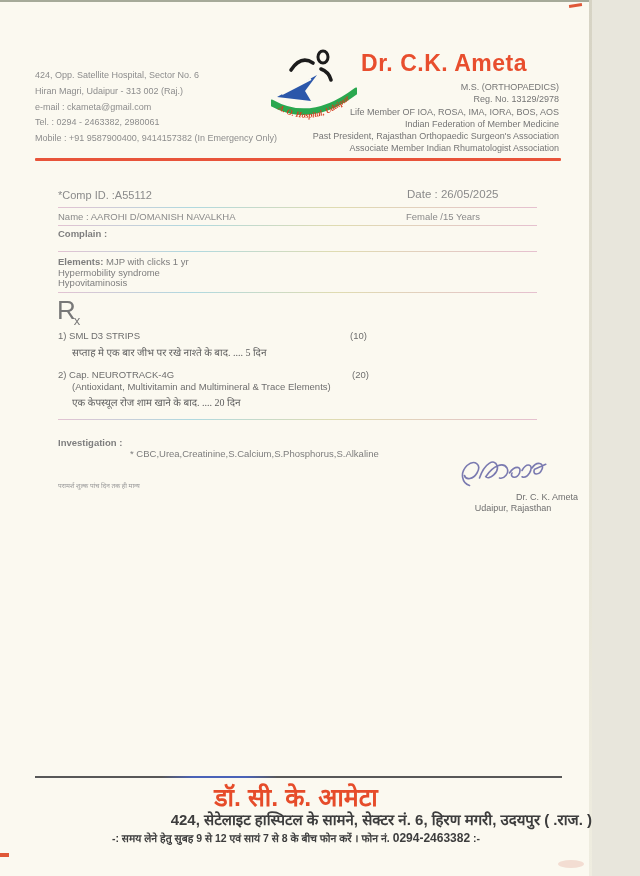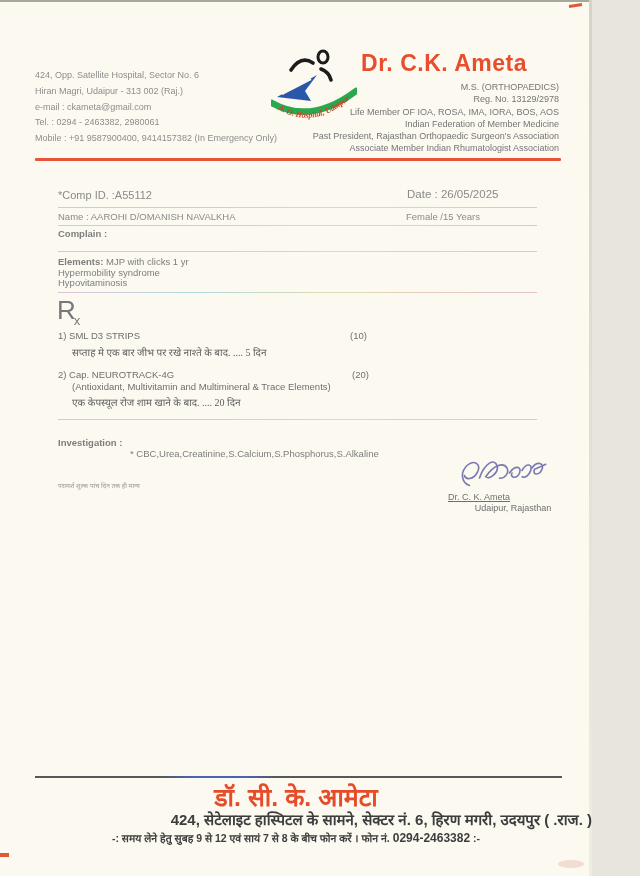--- a/index.html
+++ b/index.html
@@ -58,21 +58,21 @@
   .instr1{left:72px;top:345px;font-size:10px;}
   .instr2{left:72px;top:395px;font-size:10px;}
 
   .inv-lbl{left:58px;top:437px;}
   .inv1{left:130px;top:448px;}
   .inv2{left:58px;top:460px;}
   .note{left:58px;top:481px;font-size:6.5px;color:#9a9a9a;}
 
   
   .sig-svg{left:452px;top:452px;width:100px;height:42px;}
-  .sig-name{left:448px;top:492px;width:130px;text-align:left;font-size:9px;color:#6f6f6f;text-decoration:underline;}
+  .sig-name{left:448px;top:492px;width:130px;text-align:right;font-size:9px;color:#6f6f6f;}
   .sig-place{left:448px;top:503px;width:130px;text-align:center;font-size:9px;color:#6f6f6f;}
 
   
   .rule-footer{left:35px;top:776px;right:30px;height:2px;
     background:linear-gradient(90deg,#585858,#585858 24%,#4a63b8 30%,#4a63b8 40%,#585858 46%,#585858);}
   .f-title{left:0;top:779px;width:100%;text-align:center;font-size:25px;font-weight:bold;color:#e64c2a;}
   .f-addr{left:0;top:809px;width:100%;text-align:right;font-size:15px;font-weight:bold;color:#3d3d3d;
           font-family:"Liberation Sans","DejaVu Sans",sans-serif;}
   .f-phone{left:0;top:831px;width:100%;text-align:center;font-size:10.5px;font-weight:bold;color:#3d3d3d;}
   .f-phone .num{font-size:12px;font-weight:bold;}

